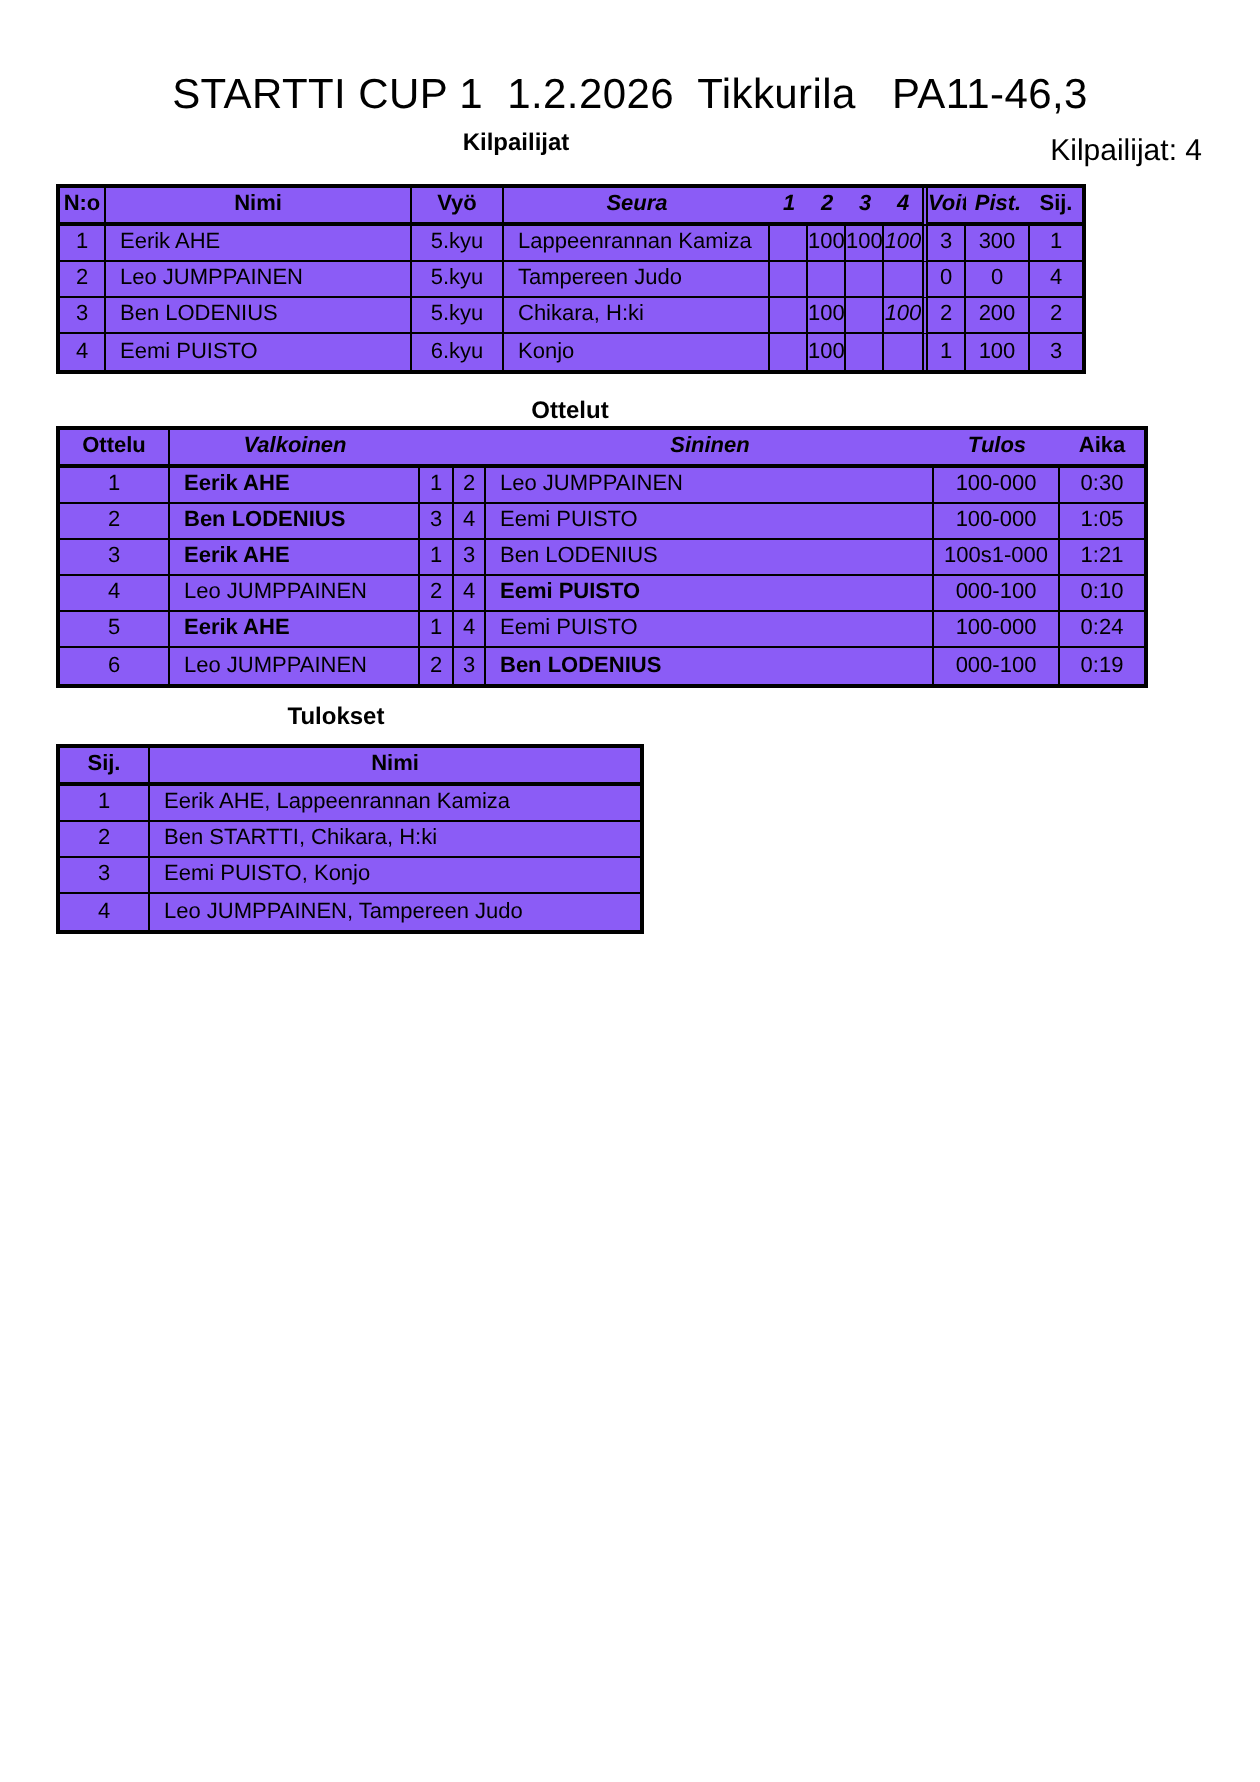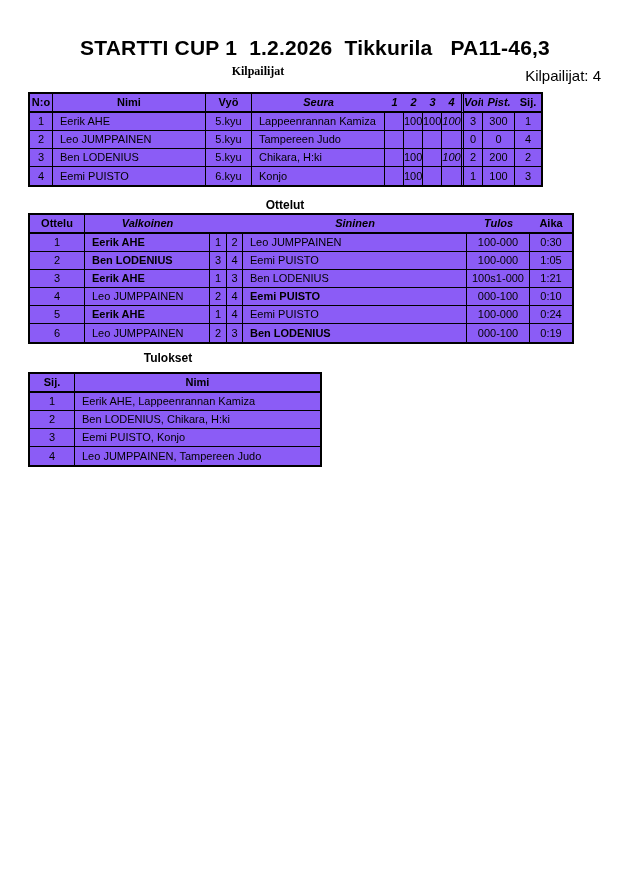--- a/index.html
+++ b/index.html
@@ -9,28 +9,28 @@
     width: 630px;
     height: 891px;
     background: #ffffff;
     font-family: "Liberation Sans", "DejaVu Sans", sans-serif;
     color: #000;
     margin: 0 auto;
     overflow: hidden;
   }
   .title {
     position: absolute; top: 36px; left: 0; width: 630px;
-    text-align: center; font-size: 21px; font-weight: bold;
+    text-align: center; font-size: 21px; font-weight: normal;
     white-space: pre; letter-spacing: 0.2px;
   }
   .subhead {
     position: absolute; text-align: center;
     font-size: 12px; font-weight: bold;
   }
-  .h-kilp { top: 64px; left: 28px; width: 460px; font-family: Liberation Serif, serif; }
+  .h-kilp { top: 64px; left: 28px; width: 460px; }
   .h-ott  { top: 198px; left: 28px; width: 514px; }
   .h-tul  { top: 351px; left: 28px; width: 280px; }
   .h-count { position: absolute; top: 67px; right: 29px; font-size: 15px; }
 
   table {
     position: absolute;
     border-collapse: separate;
     border-spacing: 0;
     table-layout: fixed;
     border: 2px solid #000;
@@ -246,21 +246,21 @@
           <th class="c">Nimi</th>
         </tr>
       </thead>
       <tbody>
         <tr>
           <td class="c">1</td>
           <td class="l">Eerik AHE, Lappeenrannan Kamiza</td>
         </tr>
         <tr>
           <td class="c">2</td>
-          <td class="l">Ben LODENIUS, Chikara, H:ki</td>
+          <td class="l">Ben STARTTI, Chikara, H:ki</td>
         </tr>
         <tr>
           <td class="c">3</td>
           <td class="l">Eemi PUISTO, Konjo</td>
         </tr>
         <tr>
           <td class="c">4</td>
           <td class="l">Leo JUMPPAINEN, Tampereen Judo</td>
         </tr>
       </tbody>

